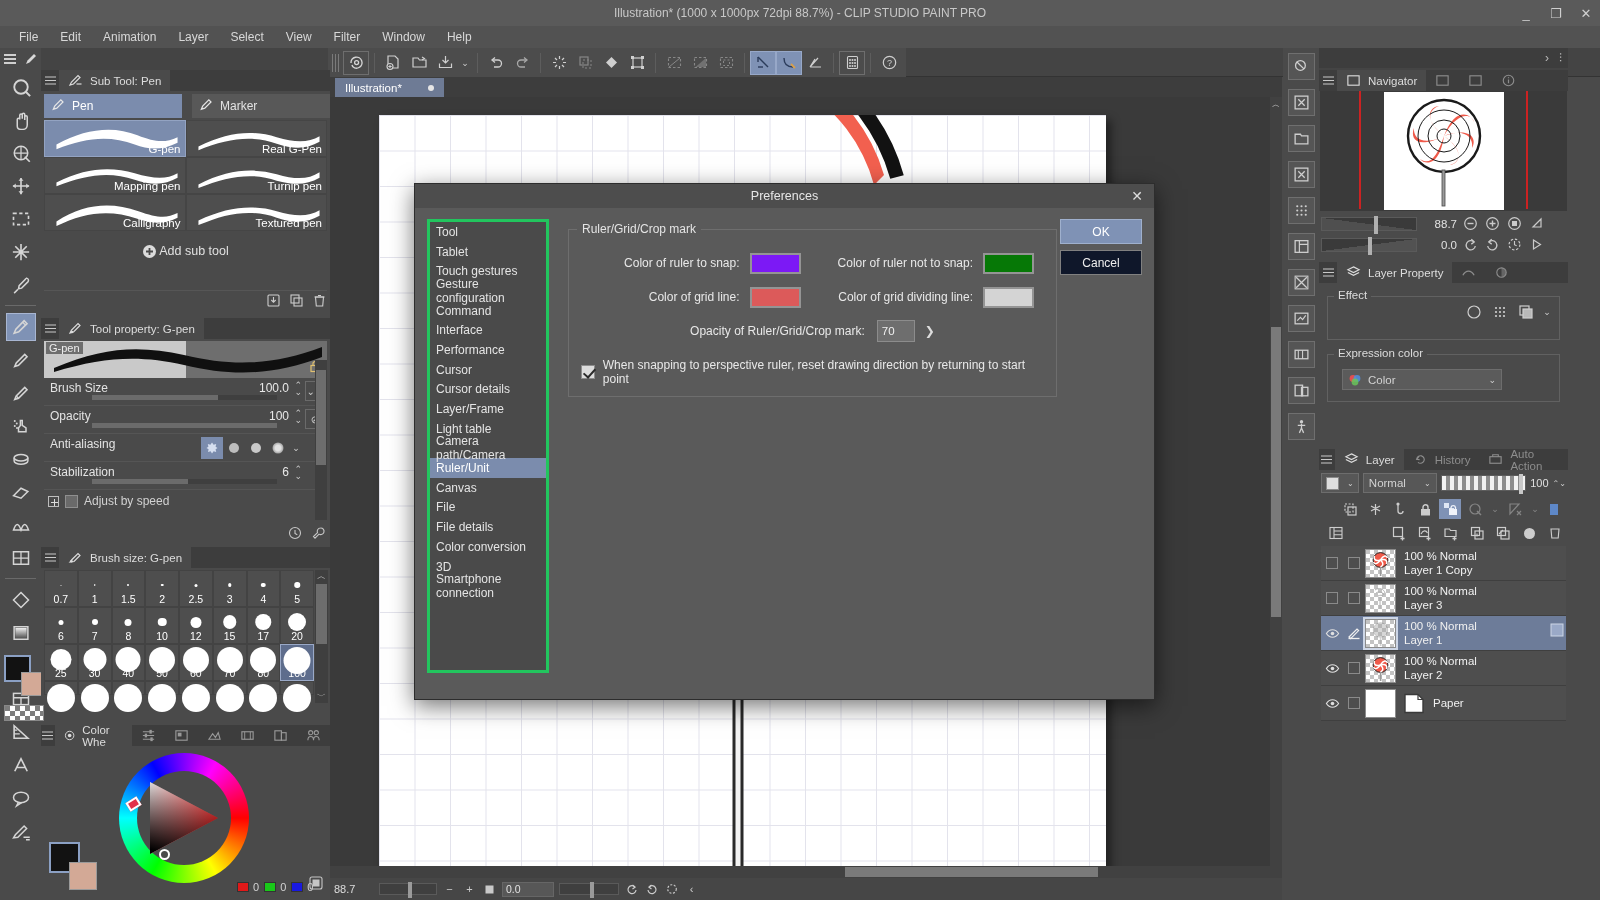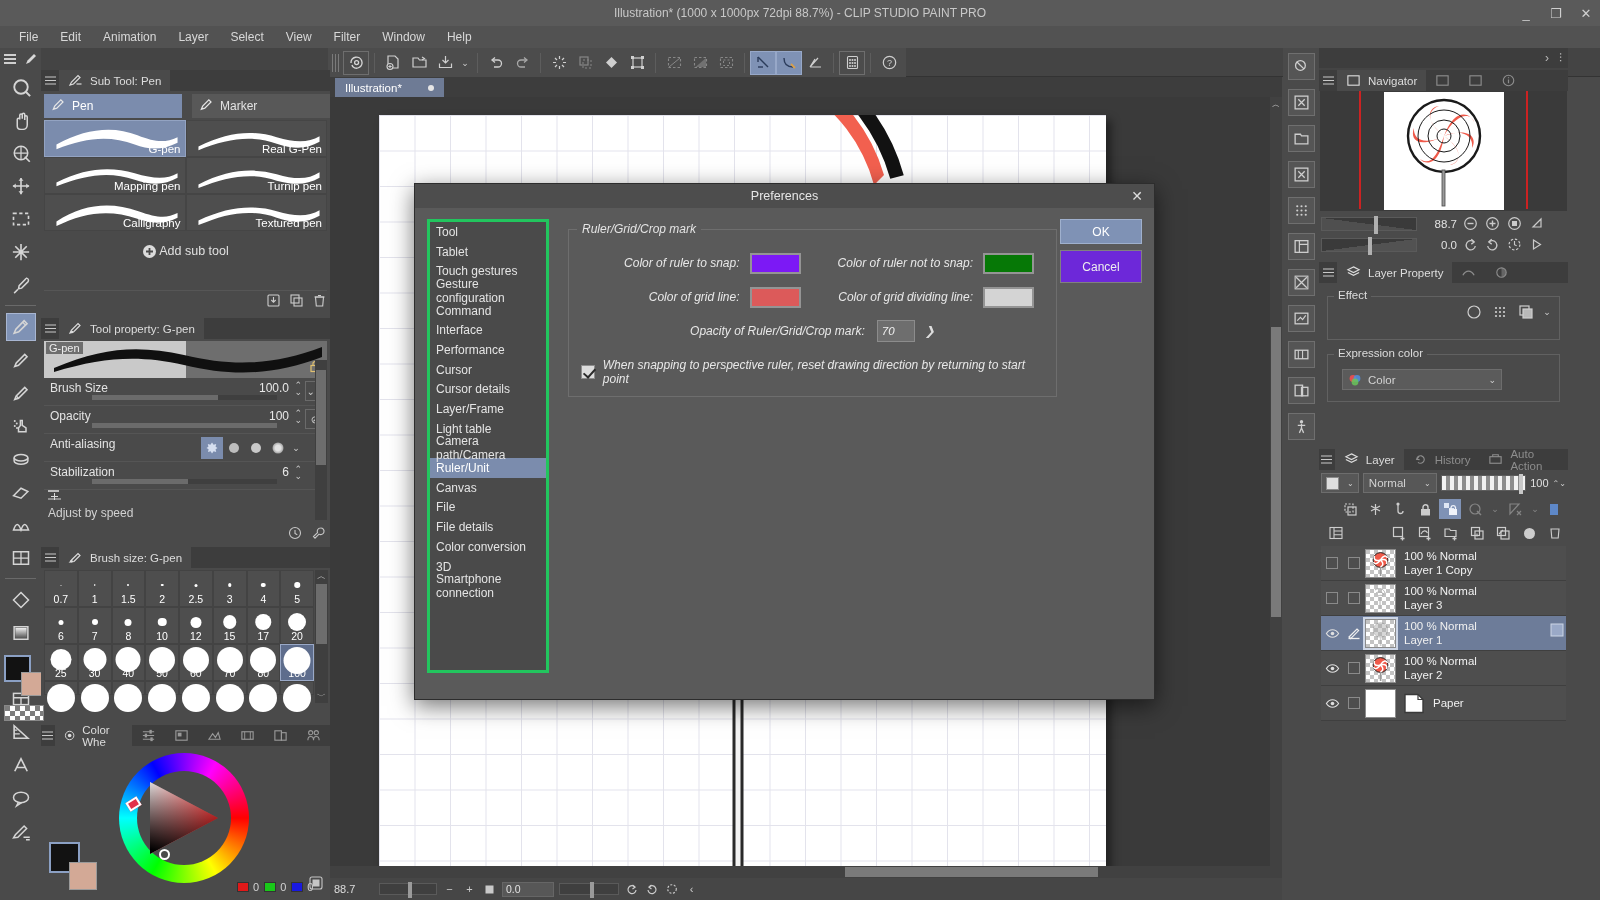--- a/index.html
+++ b/index.html
@@ -93,21 +93,21 @@
   .tp-row{ position:relative; height:28px; margin:0 3px; border-bottom:1px solid #555; }
   .tp-row .lb{ position:absolute; left:6px; top:3px; font-size:12px; color:#e3e3e3;}
   .tp-row .vl{ position:absolute; right:38px; top:3px; font-size:12px; color:#e8e8e8;}
   .tp-row .spin{ position:absolute; right:25px; top:4px; font-size:9px; color:#ccc; line-height:.8;}
   .tp-row .sqbtn{ position:absolute; right:2px; top:3px; width:20px;height:20px;border:1px solid #6a6a6a; display:flex;align-items:center;justify-content:center;color:#ccc;font-size:10px;}
   .tp-track{ position:absolute; left:48px; bottom:5px; width:185px; height:5px; background:#3f3f3f;}
   .tp-track i{ display:block; height:100%; background:#6b6b6b;}
   .aa-btns{ position:absolute; right:24px; top:3px; display:flex; gap:0;}
   .aa-b{ width:22px;height:22px;display:flex;align-items:center;justify-content:center;}
   .aa-b.sel{ background:#7b8cad;}
-  .tp-chk{ position:relative; height:22px; margin:0 3px; display:flex; gap:6px; padding-left:4px;flex-direction:column;}
+  .tp-chk{ position:relative; height:22px; margin:0 3px; display:flex; align-items:center; gap:6px; padding-left:4px;}
   .plusbox{ width:11px;height:11px;border:1px solid #bdbdbd; position:relative;}
   .plusbox:before,.plusbox:after{content:"";position:absolute;background:#dcdcdc;}
   .plusbox:before{left:2px;top:5px;width:7px;height:1px;}
   .plusbox:after{top:2px;left:5px;height:7px;width:1px;}
   .ckbox{ width:13px;height:13px;border:1px solid #8f8f8f; background:#6a6a6a;}
   .tp-scroll{ position:absolute; right:3px; top:42px; width:12px; bottom:24px; background:#3f3f3f;}
   .tp-scroll i{position:absolute;left:1px;top:10px;width:10px;height:95px;background:#6d6d6d;}
   .tp-foot{ position:absolute; right:5px; bottom:1px; display:flex; gap:9px; color:#c8c8c8;}
 
   
@@ -217,35 +217,35 @@
   .lyr-paperrow .lyr-txt{ margin-left:6px;}
   .lyr-right{ position:absolute; right:2px; top:7px; color:#d8d8d8;}
 
   
   #prefs{ position:absolute; left:414px; top:183px; width:741px; height:517px; background:#5a5a5a; border:1px solid #2d2d2d; box-shadow:0 6px 22px rgba(0,0,0,.55);}
   .pf-title{ height:24px; background:#4d4d4d; display:flex; align-items:center; justify-content:center; font-size:12.5px; color:#e6e6e6; position:relative;}
   .pf-close{ position:absolute; right:8px; top:3px; width:18px;height:18px; display:flex;align-items:center;justify-content:center; color:#ddd; font-size:14px;}
   .pf-list{ position:absolute; left:12px; top:35px; width:122px; height:454px; background:#4a4a4a; border:3px solid #22c55e;}
   .pf-li{ height:19.7px; padding-left:6px; display:flex; align-items:center; font-size:12px; color:#e4e4e4;}
   .pf-li.sel{ background:#7b8cad; color:#fff;}
-  .pf-group{ position:relative; border:1px solid #6e6e6e; padding:16px 10px 10px;font-style:italic; }
+  .pf-group{ position:relative; border:1px solid #6e6e6e; padding:16px 10px 10px; }
   .pf-glegend{ position:absolute; left:8px; top:-8px; background:#5a5a5a; padding:0 5px; font-size:12px; color:#e4e4e4;}
   .pf-frow{ display:flex; align-items:center; height:34px;}
   .pf-half{ width:50%; display:flex; align-items:center; justify-content:flex-end; gap:10px; padding-right:12px;}
   .pf-lab{ font-size:12px; color:#e8e8e8;}
   .pf-sw{ width:51px; height:21px; border:2px solid #949494; }
   .pf-spin{ width:38px;height:22px; background:#6e6e6e; border:1px solid #8c8c8c; font-size:11.5px; color:#f0f0f0; display:flex; align-items:center; padding-left:4px;}
   .pf-arrow{ margin-left:10px; color:#ddd; font-size:12px;}
   .pf-chkrow{ display:flex; align-items:center; gap:8px; margin-top:10px; padding-left:2px;}
   .pf-chk{ width:14px;height:14px;background:#dcdcdc;border:1px solid #8d8d8d; position:relative;}
   .pf-chk:after{ content:""; position:absolute; left:4px; top:0px; width:5px;height:10px; border:solid #2a2a2a; border-width:0 2px 2px 0; transform:rotate(42deg);}
   .pf-sel{ width:61px; height:22px; background:#6e6e6e; border:1px solid #8c8c8c; display:flex; align-items:center; justify-content:space-between; padding:0 5px; font-size:11.5px; color:#f2f2f2;}
   .pf-btns{ position:absolute; right:12px; top:35px; width:82px;}
   .pf-ok{ height:25px; background:#7f92b5; border:1px solid #9fb0cd; color:#fff; display:flex; align-items:center; justify-content:center; font-size:12px;}
-  .pf-cancel{ margin-top:6px; height:33px; background:#6d28d9; border:1px solid #808080; color:#eee; display:flex; align-items:center; justify-content:center; font-size:12px;}
+  .pf-cancel{ margin-top:6px; height:25px; background:#0f172a; border:1px solid #808080; color:#eee; display:flex; align-items:center; justify-content:center; font-size:12px;}
   .pf-main{ position:absolute; left:145px; top:35px; width:505px; height:454px; background:#5a5a5a;}
 
   .arrow-d{ width:0;height:0;border-left:4px solid transparent;border-right:4px solid transparent;border-top:5px solid #e0e0e0;}
 </style>
 </head>
 <body>
 
 <div id="app">
 
   <div class="titlebar">

